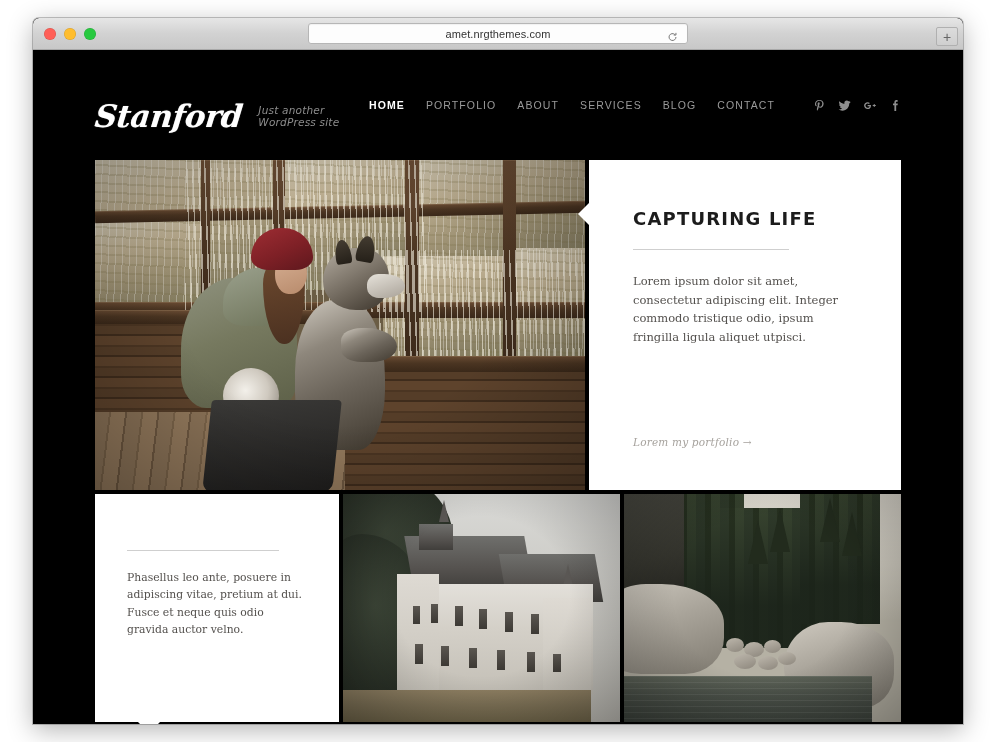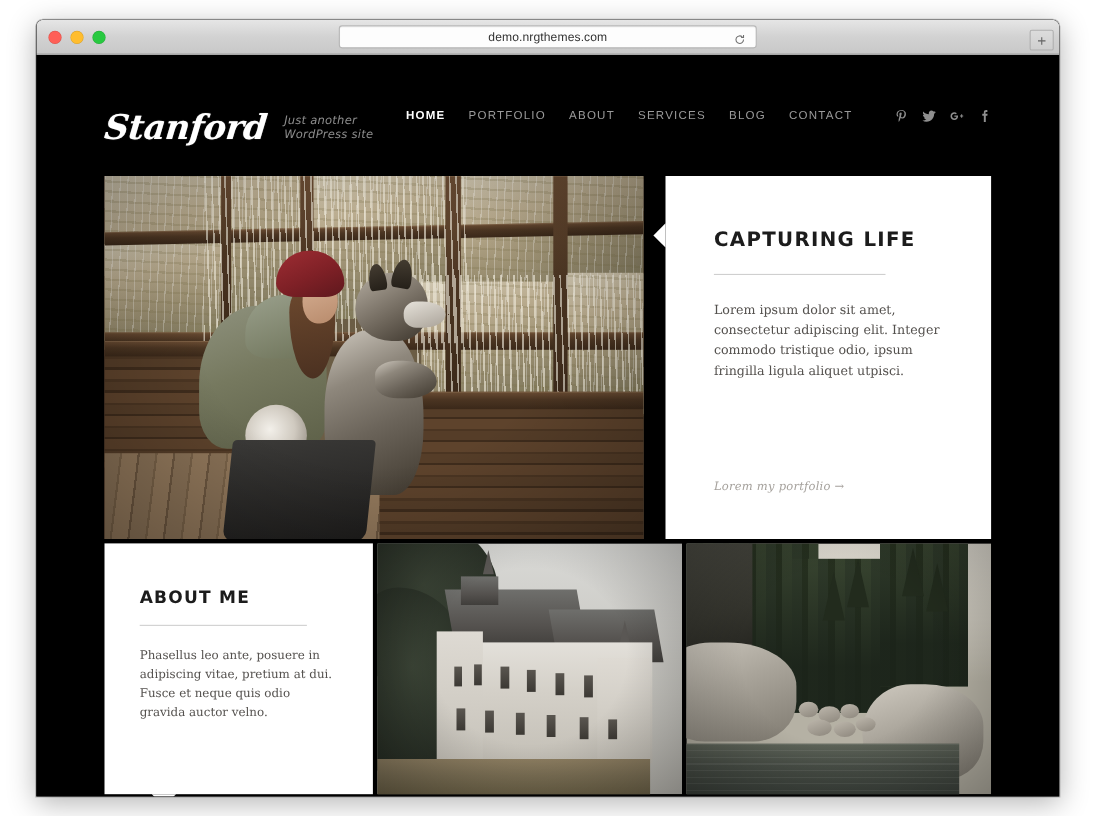--- a/index.html
+++ b/index.html
@@ -169,21 +169,21 @@
   }
   .social-icon svg { width: 100%; height: 100%; fill: currentColor; }
 
   
   .content-grid {
     position: relative;
     margin: 0 62px;
     width: 806px;
   }
 
-  .row-top { display: flex; gap: 20px; height: 330px; }
+  .row-top { display: flex; gap: 4px; height: 330px; }
   .row-bottom { display: flex; gap: 4px; height: 228px; margin-top: 4px; }
 
   
   .hero-photo {
     position: relative;
     width: 490px;
     overflow: hidden;
     background: #3a2a1e;
   }
 
@@ -435,21 +435,21 @@
 <div class="browser-window">
 
   <div class="titlebar">
     <div class="traffic-lights">
       <span class="tl red"></span>
       <span class="tl yellow"></span>
       <span class="tl green"></span>
     </div>
 
     <div class="urlbar">
-      <span class="url-text">demo.nrgthemes.com</span>
+      <span class="url-text">amet.nrgthemes.com</span>
       <span class="reload-icon">
         <svg viewBox="0 0 16 16" fill="none" stroke="currentColor" stroke-width="1.4">
           <path d="M13 8a5 5 0 1 1-1.6-3.6"></path>
             <path d="M13 2v3.2h-3.2"></path>
         </svg>
       </span>
     </div>
 
     <div class="newtab-btn">+</div>
   </div>
@@ -553,21 +553,20 @@
           <h2 class="panel-title">CAPTURING LIFE</h2>
           <div class="panel-rule"></div>
           <p class="panel-text">Lorem ipsum dolor sit amet, consectetur adipiscing elit. Integer commodo tristique odio, ipsum fringilla ligula aliquet utpisci.</p>
           <a class="panel-link">Lorem my portfolio →</a>
         </section>
       </div>
 
       <div class="row-bottom">
 
         <section class="about-panel">
-          <h2 class="panel-title">ABOUT ME</h2>
           <div class="panel-rule"></div>
           <p class="panel-text">Phasellus leo ante, posuere in adipiscing vitae, pretium at dui. Fusce et neque quis odio gravida auctor velno.</p>
           <span class="panel-notch-down"></span>
         </section>
 
         <figure class="grid-photo">
           <div class="scene">
             <div class="castle-sky"></div>
 
             <div class="castle-tree" style="left:-40px;top:-26px;width:150px;height:160px;"></div>

